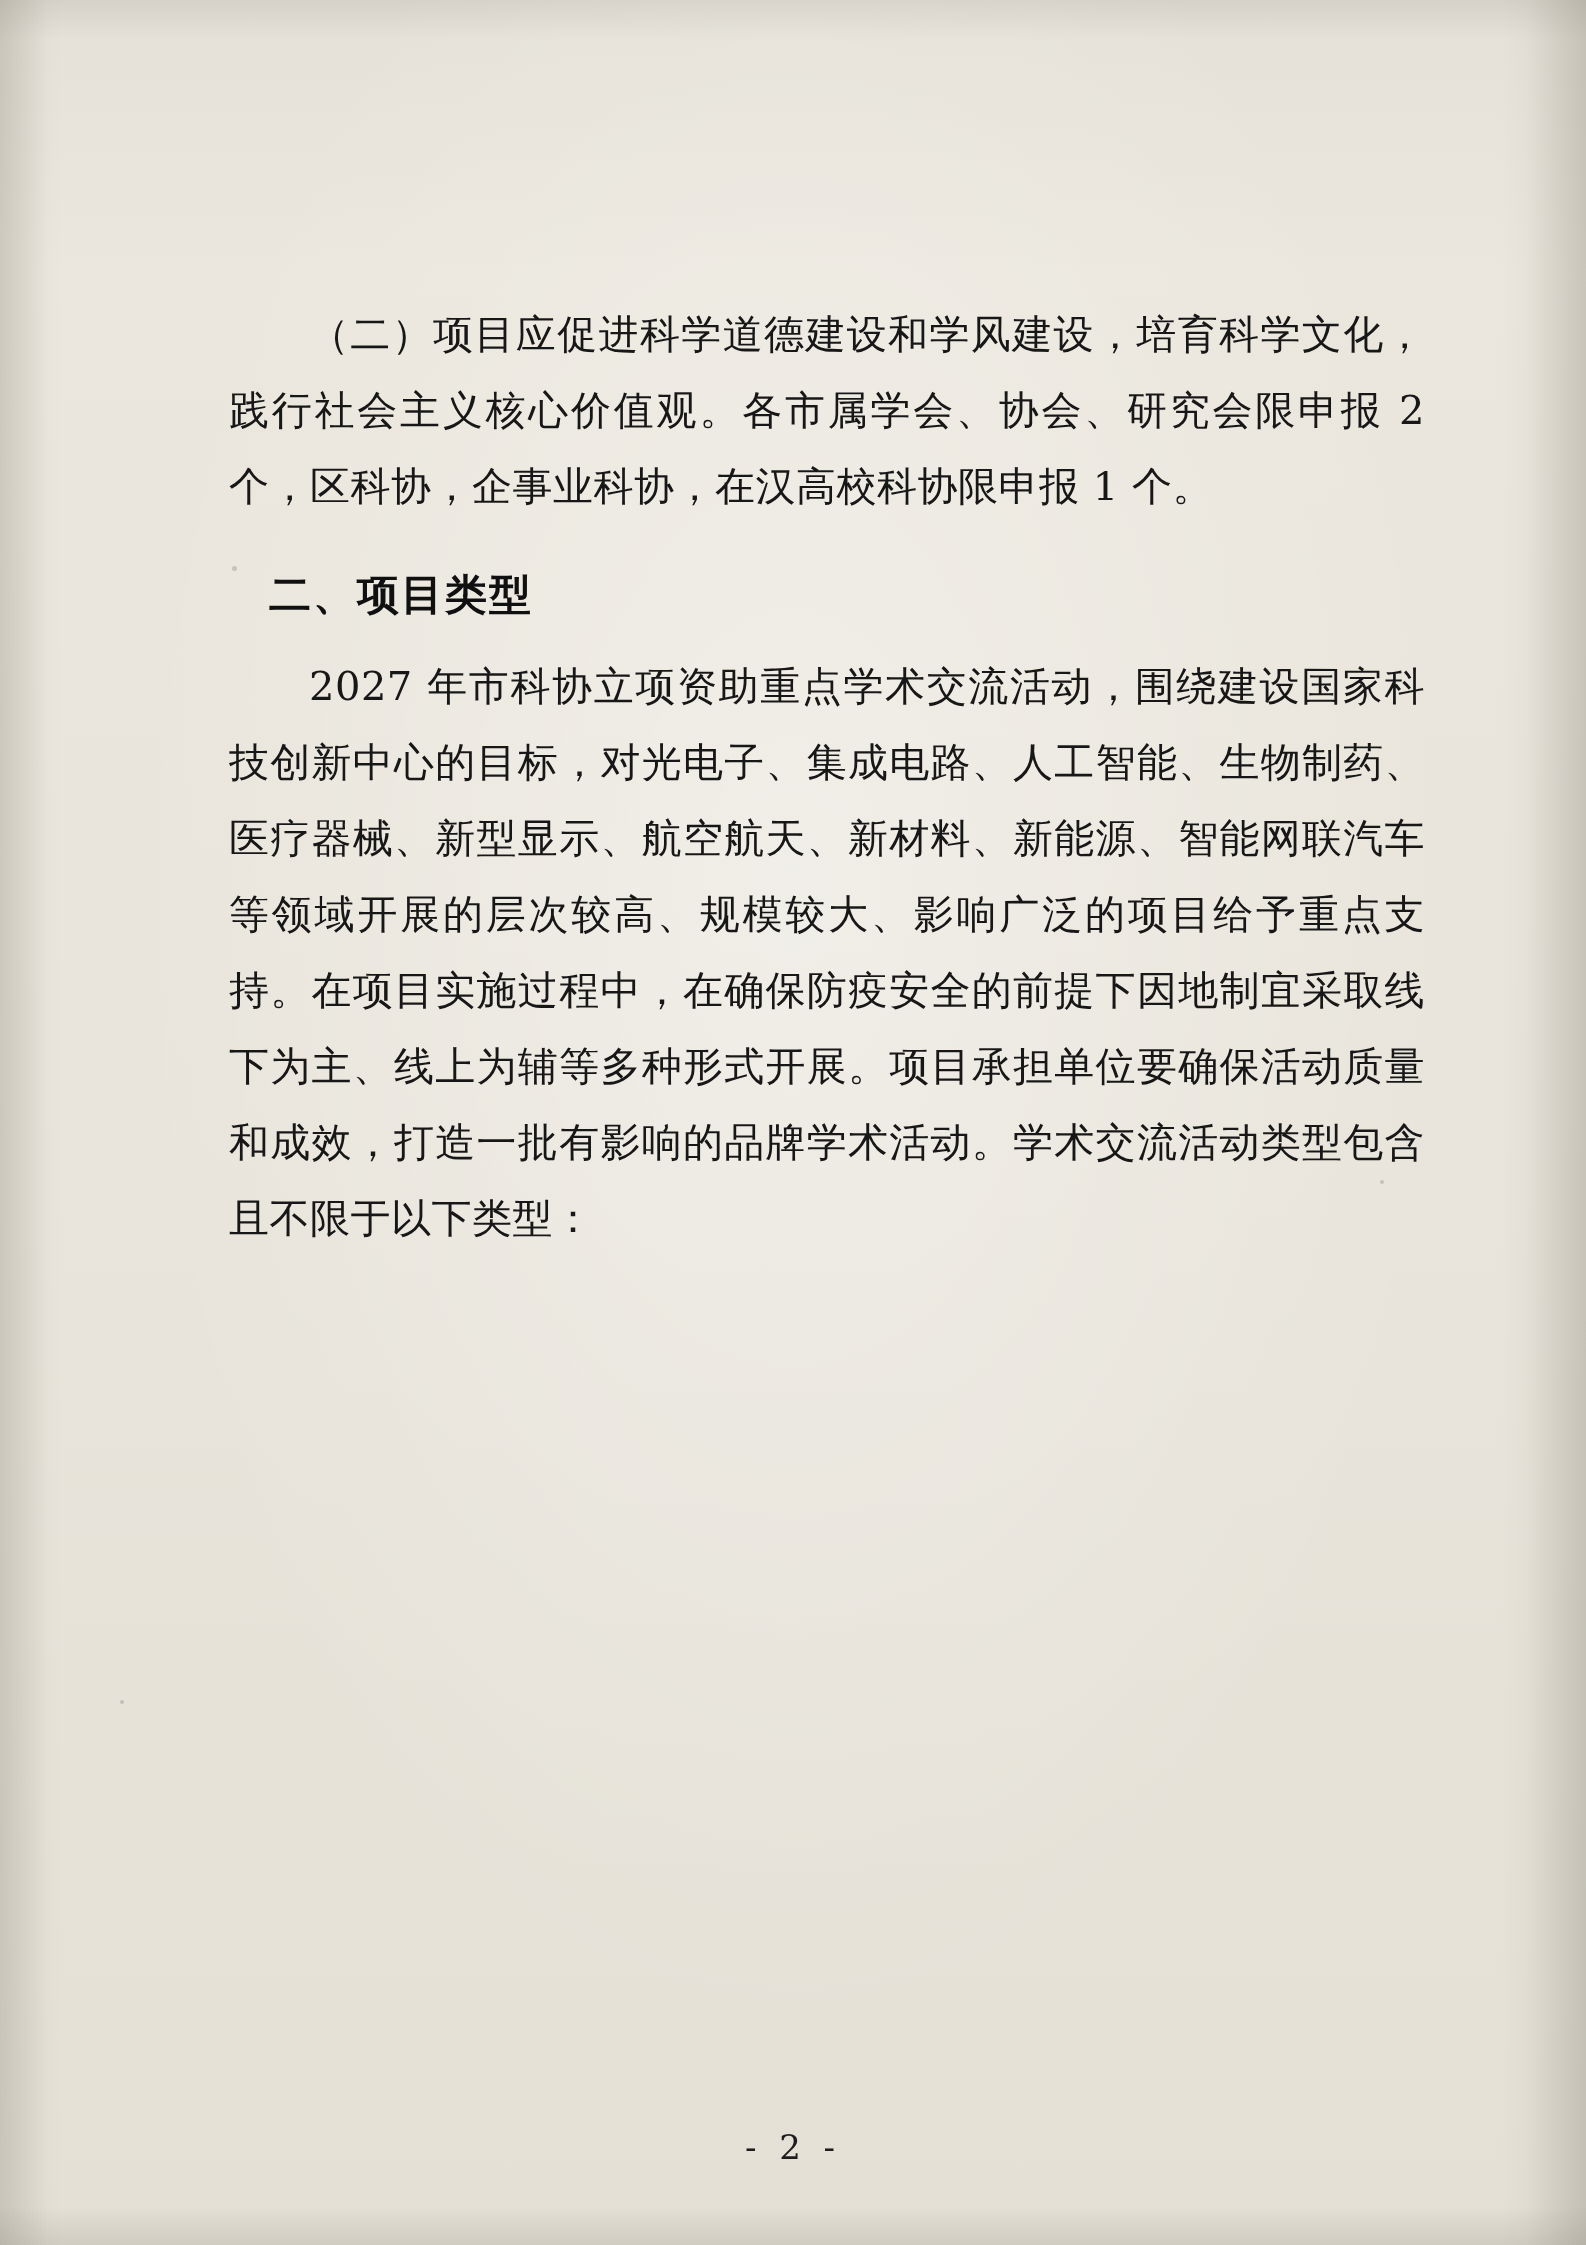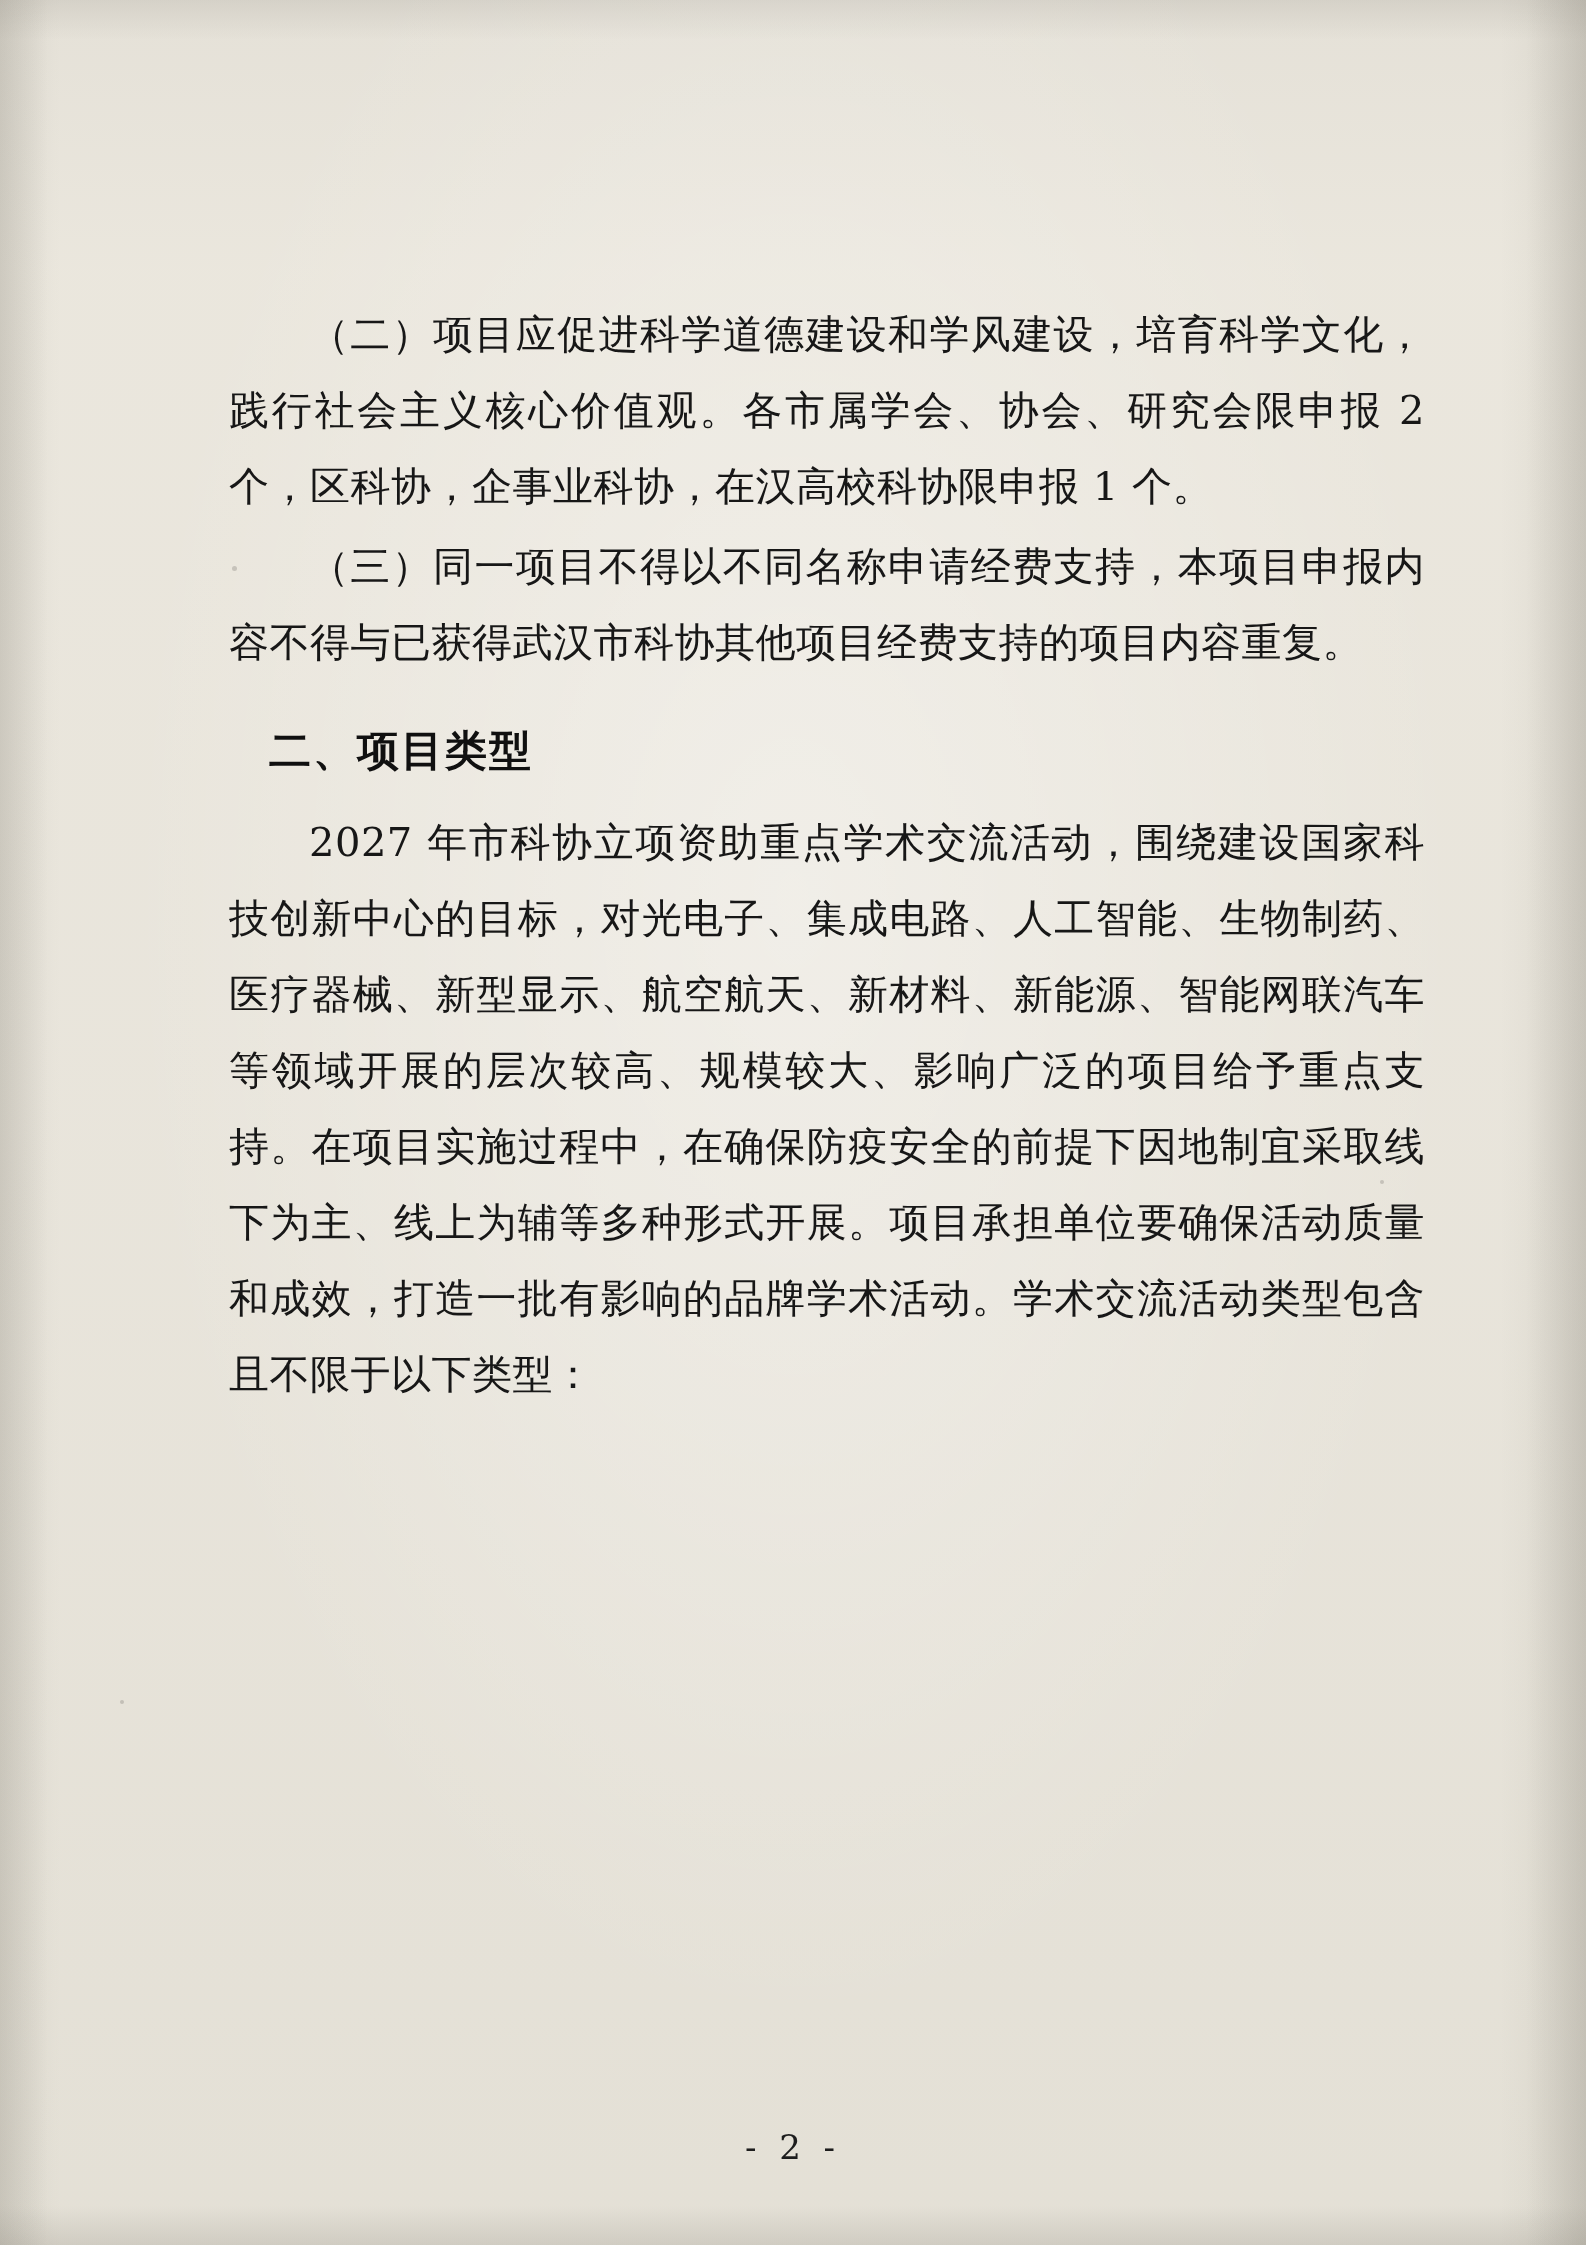--- a/index.html
+++ b/index.html
@@ -91,21 +91,20 @@
 <div class="page">
 
   <div class="speckle" style="left:232px; top:566px; width:5px; height:5px;"></div>
   <div class="speckle" style="left:1380px; top:1180px; width:4px; height:4px;"></div>
   <div class="speckle" style="left:120px; top:1700px; width:4px; height:4px;"></div>
 
   <div class="content">
 
     <p class="body-text">（二）项目应促进科学道德建设和学风建设，培育科学文化，践行社会主义核心价值观。各市属学会、协会、研究会限申报 2 个，区科协，企事业科协，在汉高校科协限申报 1 个。</p>
 
-    <p class="body-text">（三）同一项目不得以不同名称申请经费支持，本项目申报内容不得与已获得武汉市科协其他项目经费支持的项目内容重复。</p>
 
 
 
     <h2 class="section-heading">二、项目类型</h2>
 
     <p class="body-text">2027 年市科协立项资助重点学术交流活动，围绕建设国家科技创新中心的目标，对光电子、集成电路、人工智能、生物制药、医疗器械、新型显示、航空航天、新材料、新能源、智能网联汽车等领域开展的层次较高、规模较大、影响广泛的项目给予重点支持。在项目实施过程中，在确保防疫安全的前提下因地制宜采取线下为主、线上为辅等多种形式开展。项目承担单位要确保活动质量和成效，打造一批有影响的品牌学术活动。学术交流活动类型包含且不限于以下类型：</p>
 
   </div>
 
   <div class="page-number">- 2 -</div>

